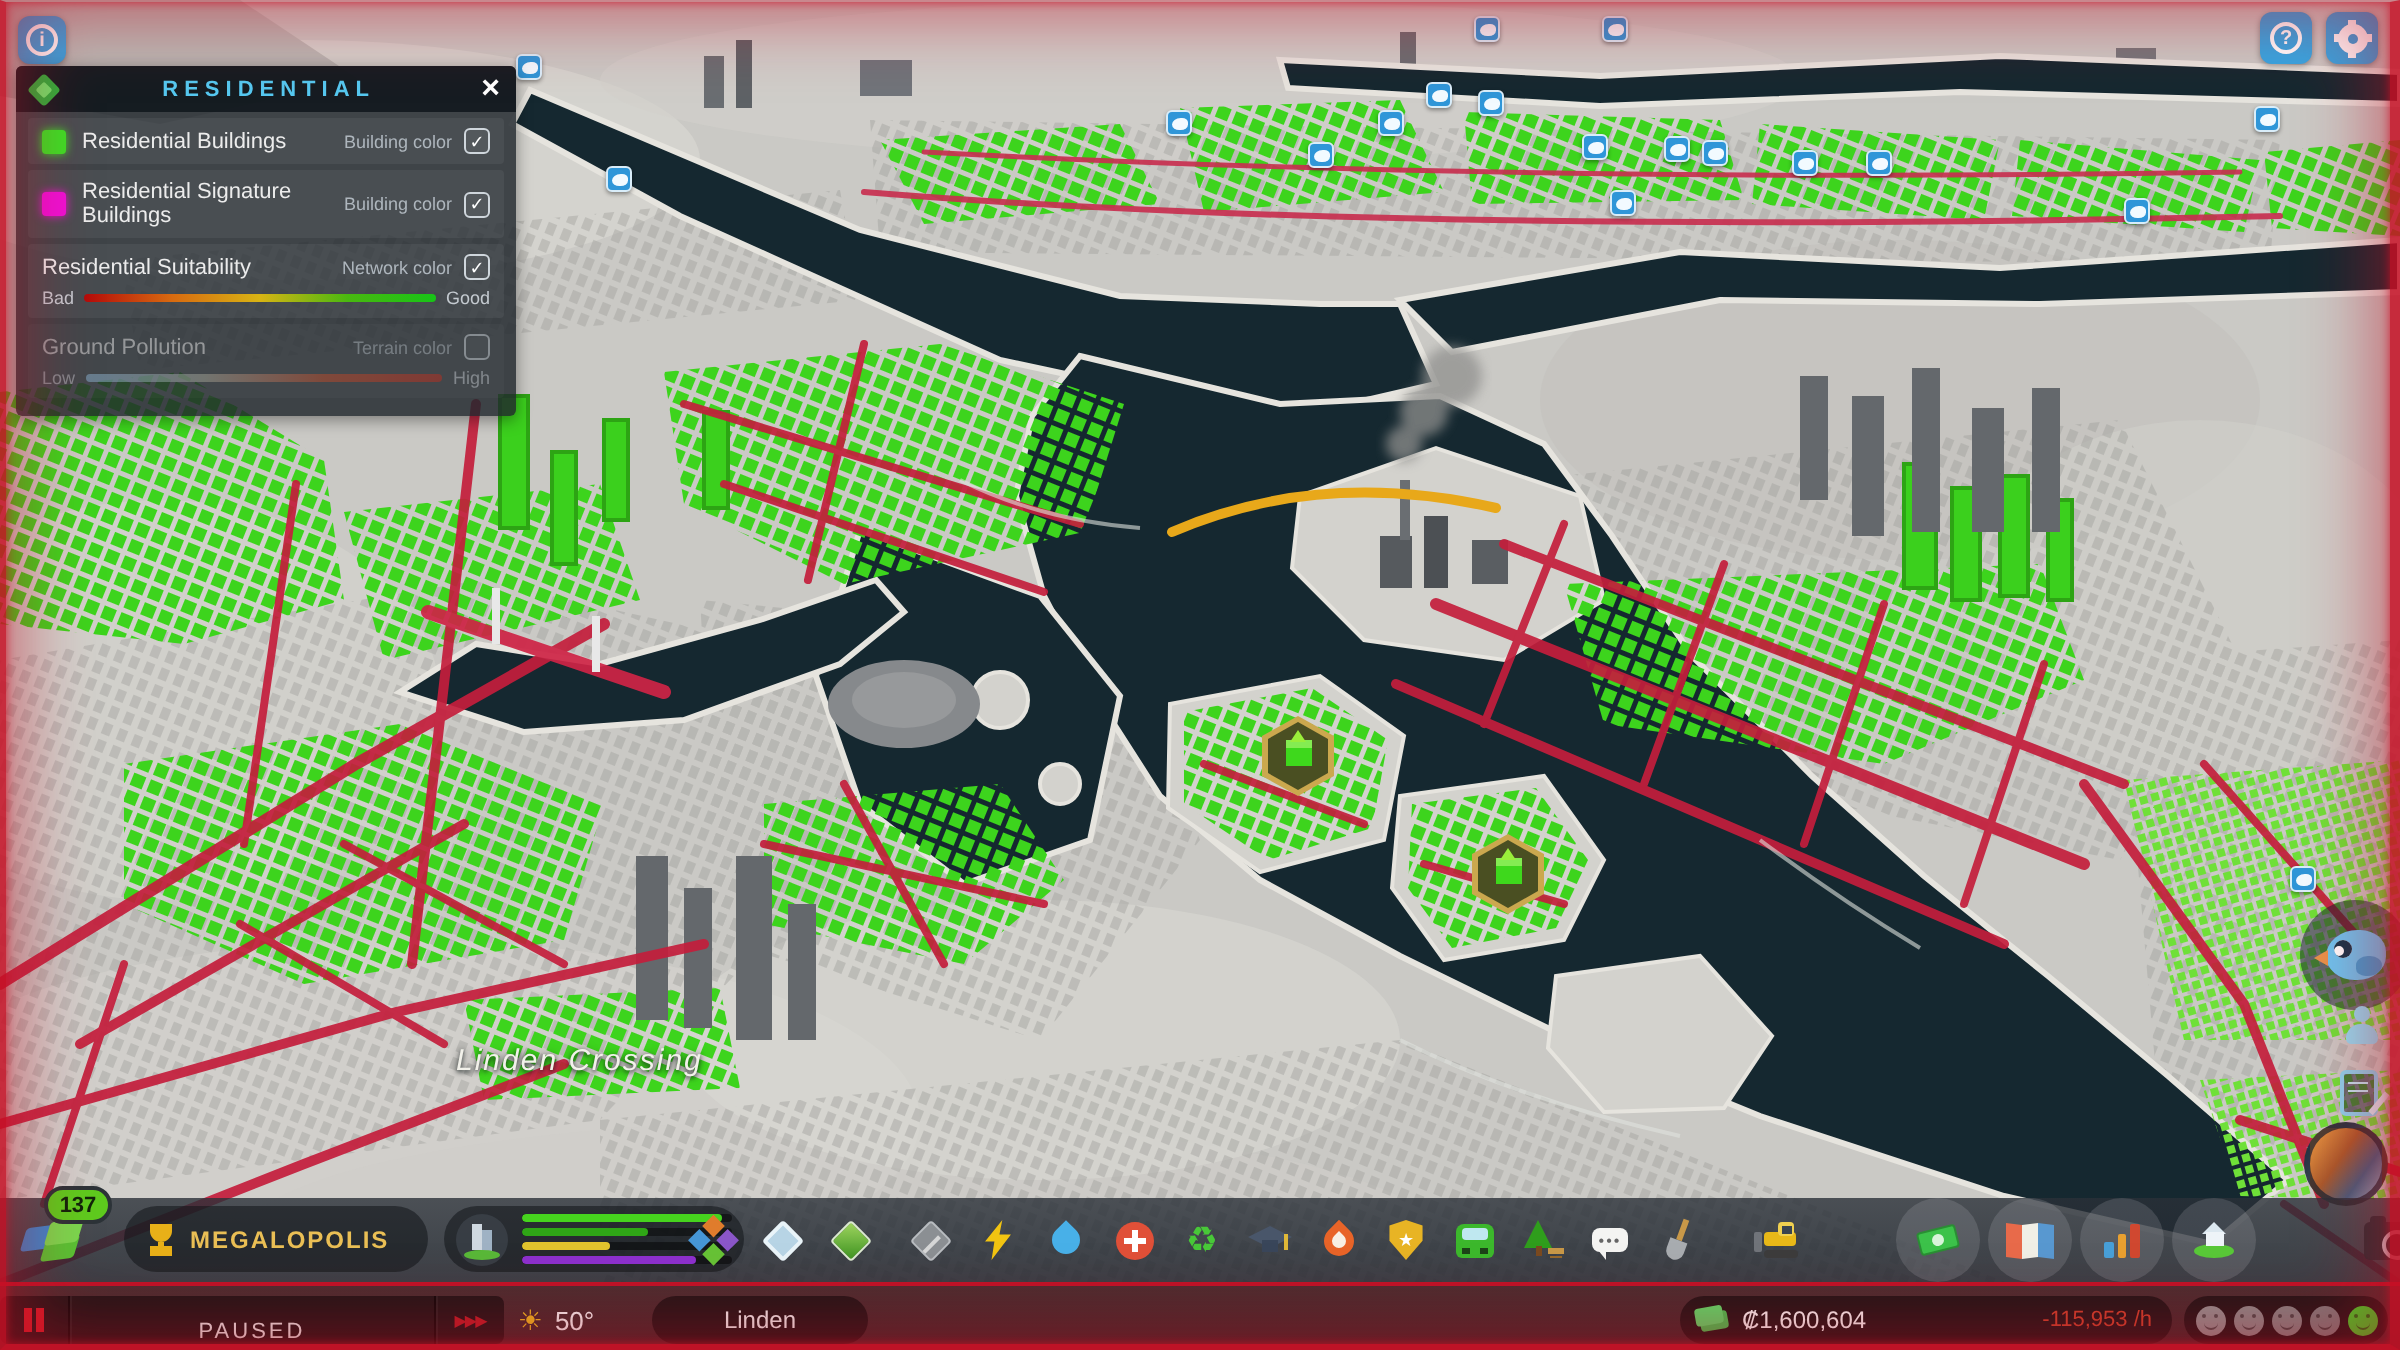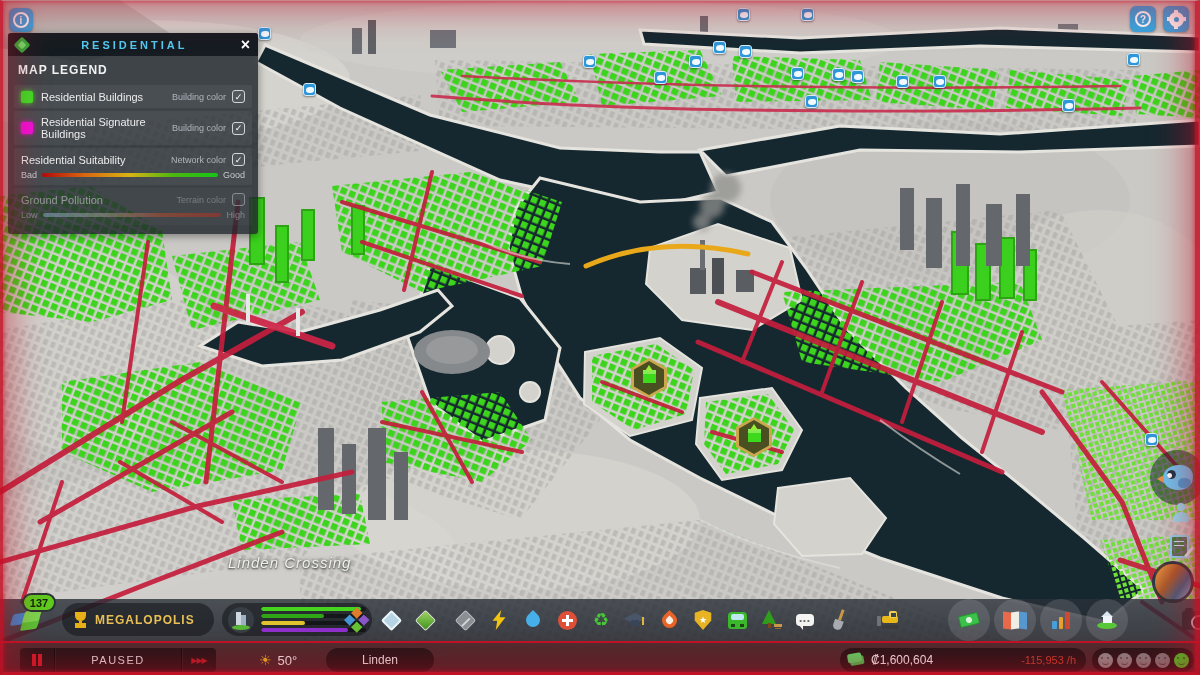--- a/index.html
+++ b/index.html
@@ -3,21 +3,21 @@
 <meta charset="utf-8">
 <style>
   * { margin:0; padding:0; box-sizing:border-box; }
   html,body { width:1200px; height:675px; overflow:hidden; background:#222; }
   .stage { position:relative; width:1200px; height:675px; overflow:hidden;
            font-family:"Liberation Sans", sans-serif; user-select:none; }
 
   
   #map-view { position:absolute; inset:0; }
 
-  .district-label { position:absolute; left:228px; top:554px; font-size:15px; font-style:italic;
+  .district-label { position:absolute; left:228px; top:522px; font-size:15px; font-style:italic;
     color:#f2f1ea; letter-spacing:1px; text-shadow:0 1px 2px rgba(20,30,30,.8), 0 0 4px rgba(0,0,0,.5);text-align:right; }
 
   
   .chirp { position:absolute; width:13px; height:13px; background:#2f96d8; border:1px solid #d9edf9;
     border-radius:3px; box-shadow:0 1px 2px rgba(0,0,0,.4); }
   .chirp::after { content:""; position:absolute; left:2px; top:3px; width:8px; height:6px;
     background:#f2faff; border-radius:60% 40% 50% 50%; }
 
   
   .hex { position:absolute; width:36px; height:40px;
@@ -189,21 +189,21 @@
   .camera { width:28px; height:19px; background:rgba(40,45,51,.9); border-radius:3px; position:relative; margin-left:52px; }
   .camera::before { content:""; position:absolute; left:9px; top:4px; width:11px; height:11px; border-radius:50%;
     border:2.5px solid #c4c9ce; }
   .camera::after { content:""; position:absolute; left:3px; top:-3px; width:8px; height:3px; background:rgba(40,45,51,.9); border-radius:2px 2px 0 0; }
 
   
   .statusbar { position:absolute; left:0; top:641px; width:1200px; height:34px;
     background:linear-gradient(180deg,#4c2d30,#3a2528); border-top:2px solid rgba(214,18,40,.85); }
   .sb-pill { position:absolute; top:5px; height:24px; background:rgba(18,14,15,.72); border-radius:4px;
     display:flex; align-items:center; color:#ececec; font-size:12px; }
-  #pause-group { left:20px; width:196px; padding:0; }
+  #pause-group { left:0; width:252px; padding:0;align-items:flex-end; }
   .speed-btn { width:34px; height:100%; display:flex; align-items:center; justify-content:center; }
   .pause-ic { display:flex; gap:2.5px; }
   .pause-ic i { width:3.5px; height:12px; background:#d41c28; }
   .ff { color:#b81c26; font-size:8px; letter-spacing:-1px; }
   .sb-div { width:1px; height:100%; background:rgba(0,0,0,.55); box-shadow:1px 0 0 rgba(255,255,255,.05); }
   .speed-state { flex:1; text-align:center; font-size:11px; letter-spacing:1.5px; color:#e4e4e4; }
   #temp-group { left:238px; width:80px; background:transparent; gap:6px; justify-content:center; }
   .sun { color:#e8b820; font-size:14px; }
   .temp-val { font-size:13px; color:#f2f2f2; }
   #season-pill { left:326px; width:108px; justify-content:center; border-radius:12px; }
@@ -443,21 +443,20 @@
         <i></i>
     </div>
   </div>
 
   <div class="legend">
     <div class="legend-head">
       <div class="legend-head-icon"></div>
       <div class="legend-title">RESIDENTIAL</div>
       <div class="legend-close">×</div>
     </div>
-    <div class="legend-section">MAP LEGEND</div>
 
     <div class="lrow">
       <div class="lrow-top">
         <div class="swatch" style="background:#3ce026;box-shadow:0 0 5px #3ce026"></div>
         <div class="lrow-label">Residential Buildings</div>
         <div class="lrow-mode">Building color</div>
         <div class="cbox">✓</div>
       </div>
     </div>
 

